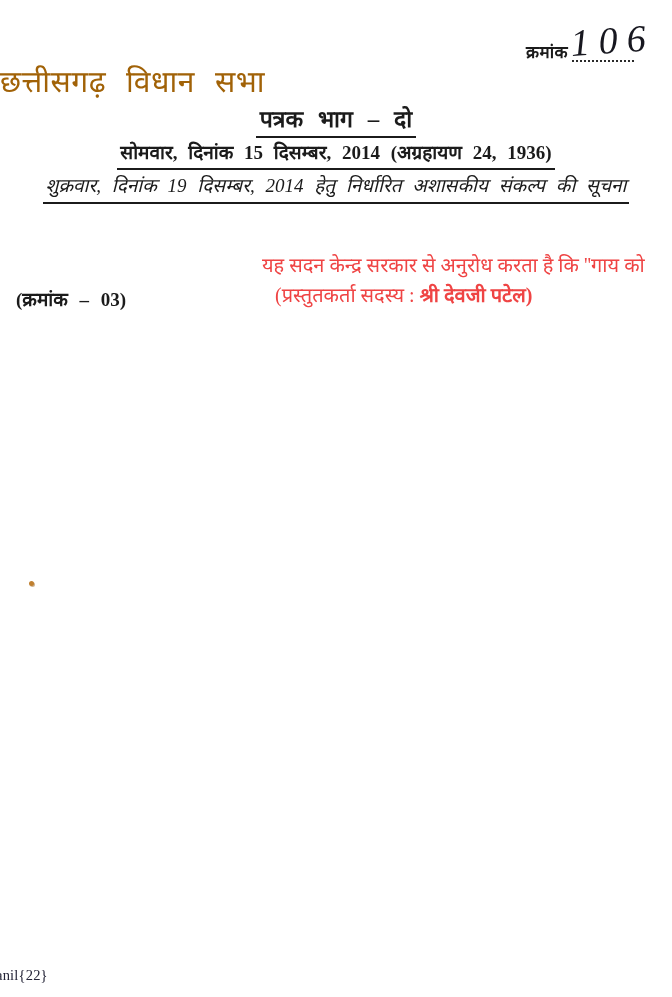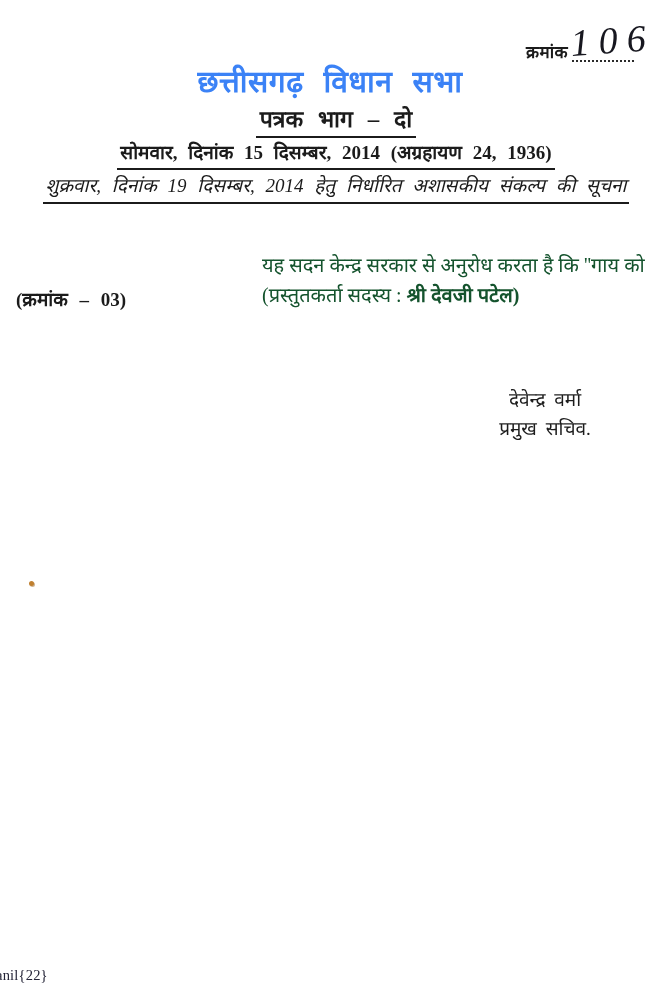--- a/index.html
+++ b/index.html
@@ -52,26 +52,25 @@
     transform: rotate(-4deg);
     transform-origin: left bottom;
     white-space: nowrap;
   }
 
   
   .doc-title {
     position: absolute;
     top: 60px;
     left: 0; right: 12px;
-    text-align: center;
     font-size: 30px;
-    font-weight: bold;
+    font-weight: normal;
     word-spacing: 12px;
     letter-spacing: 0.5px;
-    color: #3b82f6;
+    color: #a16207;
   }
   .line-center {
     position: absolute;
     left: 0; right: 0;
     text-align: center;
   }
   .part-line-wrap { top: 102px; }
   .part-line {
     display: inline-block;
     font-size: 23px;
@@ -119,24 +118,24 @@
     white-space: nowrap;
     margin-top: 32px;
   }
   .resolution-col {
     position: absolute;
     left: 246px;
     top: 0;
     width: 410px;
     font-size: 20px;
     line-height: 30px;
-    color: #14532d;
+    color: #ef4444;
   }
   .res-line { white-space: nowrap; }
-  .presenter-line { white-space: nowrap; }
+  .presenter-line { white-space: nowrap; margin-left: 13px; }
   .presenter-name { font-weight: bold; }
 
   
   .signature-block {
     position: absolute;
     top: 385px;
     left: 478px;
     width: 134px;
     text-align: center;
     font-size: 19px;
@@ -193,21 +192,17 @@
   </div>
 
   <div class="body-block">
     <span class="item-number">(क्रमांक – 03)</span>
     <div class="resolution-col">
       <div class="res-line">यह सदन केन्द्र सरकार से अनुरोध करता है कि ''गाय को</div>
       <div class="presenter-line"><span>(प्रस्तुतकर्ता सदस्य : </span><span class="presenter-name">श्री देवजी पटेल)</span></div>
     </div>
   </div>
 
-  <div class="signature-block">
-    <div>देवेन्द्र वर्मा</div>
-    <div>प्रमुख सचिव.</div>
-  </div>
 
   <div class="speck"></div>
   <div class="footer-note">anil{22}</div>
 
 </div>
 
 </body></html>

